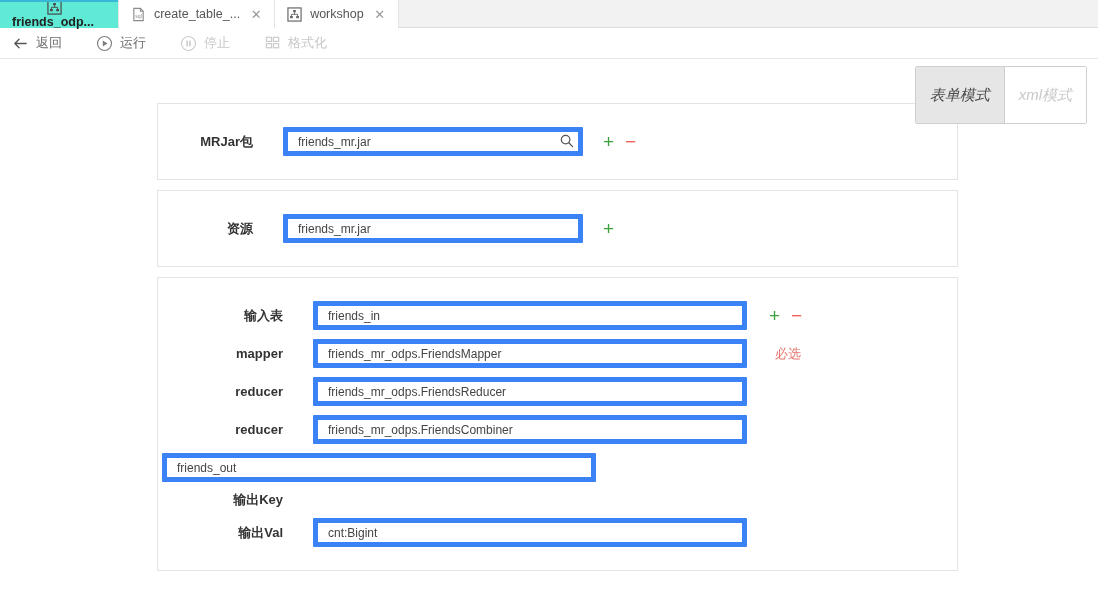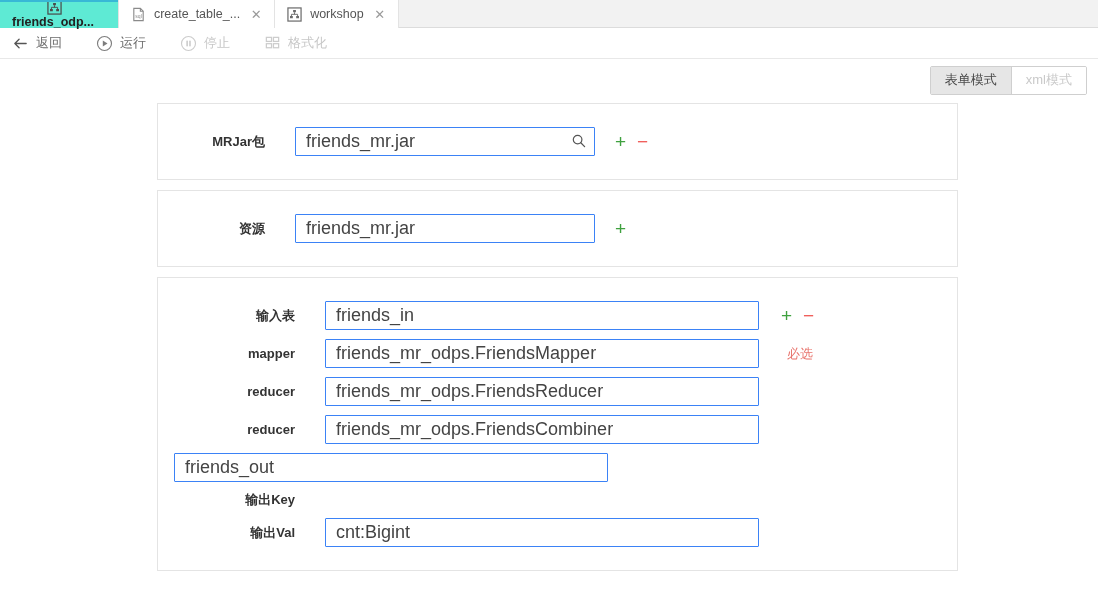--- a/index.html
+++ b/index.html
@@ -112,45 +112,46 @@
   .modeswitch {
     position: absolute;
     right: 11px;
     top: 7px;
     display: flex;
     border: 1px solid #cfcfcf;
     border-radius: 2px;
     overflow: hidden;
   }
   .modebtn {
-    font-size: 13px;
-    padding: 5px 14px;
+    font-size: 15px;
+    padding: 18px 14px;
     background: #ffffff;
     color: #c9c9c9;
     cursor: pointer;
     user-select: none;
     line-height: 1.3;
+    font-style: italic;
   }
   .modebtn.sel {
     background: #e6e6e6;
     color: #4a4a4a;
     border-right: 1px solid #cfcfcf;
   }
 
   
   .panels {
     padding-left: 157px;
     padding-right: 140px;
   }
   .panel {
     width: 801px;
     border: 1px solid #e4e4e4;
     background: #ffffff;
     margin-bottom: 10px;
-    padding: 14px 16px;
+    padding: 14px 4px;
   }
   .row {
     display: flex;
     align-items: center;
     margin: 9px 0;
   }
   .lbl {
     width: 121px;
     text-align: right;
     padding-right: 30px;
@@ -159,23 +160,23 @@
     color: #333;
     flex: 0 0 auto;
   }
   .panel.sec3 .lbl { width: 151px; }
   .fieldwrap {
     position: relative;
     flex: 0 0 auto;
   }
   .fld {
     height: 29px;
-    border: 1px solid #3b82f6;
+    border: 5px solid #3b82f6;
     background: #fff;
-    font-size: 18px;
+    font-size: 12px;
     color: #444;
     padding: 0 10px;
     font-family: "Liberation Sans", "DejaVu Sans", sans-serif;
     outline: none;
     border-radius: 1px;
   }
   .fld.w300 { width: 300px; }
   .fld.w434 { width: 434px; }
   .fld.srch { padding-right: 28px; }
   .srch-ico {

